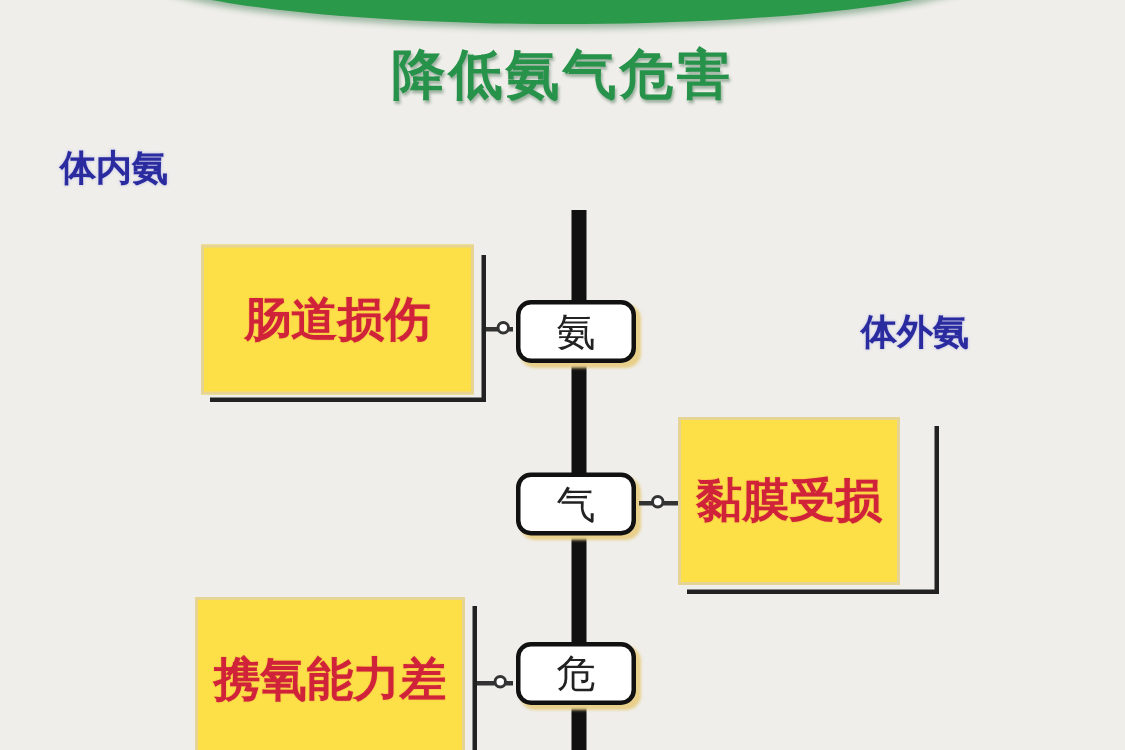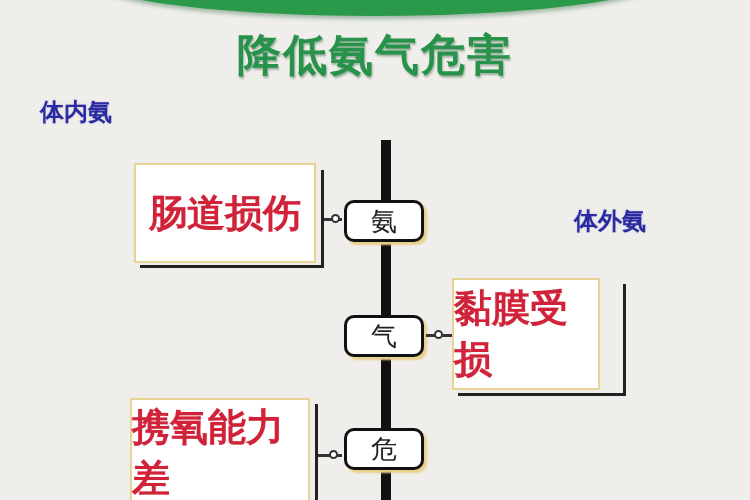--- a/index.html
+++ b/index.html
@@ -1,22 +1,22 @@
 <!DOCTYPE html>
 <html><head>
 <meta charset="utf-8">
 <style>
   html,body{margin:0;padding:0;}
   body{width:750px;height:500px;overflow:hidden;background:#efeeea;position:relative;font-family:"DejaVu Sans",sans-serif;}
   .arc{position:absolute;left:88px;top:-60px;width:574px;height:76px;border-radius:0 0 50% 50%;background:#2a9a4a;box-shadow:0 3px 4px rgba(0,80,30,.35);}
-  .title{position:absolute;left:0;width:750px;top:26px;text-align:center;font-size:44px;font-weight:bold;color:#27924a;letter-spacing:2px;text-shadow:1px 2px 2px rgba(0,60,20,.35);}
+  .title{position:absolute;left:0;width:750px;top:26px;text-align:center;font-size:36px;font-weight:bold;color:#27924a;letter-spacing:2px;text-shadow:1px 2px 2px rgba(0,60,20,.35);}
   .side-label{position:absolute;font-size:24px;color:#2b2ba0;font-weight:bold;text-shadow:0 0 2px rgba(80,80,220,.35);}
   .spine{position:absolute;left:381px;top:140px;width:10px;height:370px;background:#111;}
   .node{position:absolute;width:80px;height:42px;background:#fff;border:3px solid #111;border-radius:10px;box-sizing:border-box;display:flex;align-items:center;justify-content:center;font-size:26px;color:#222;box-shadow:3px 3px 2px #e8cf8a;}
-  .card{position:absolute;background:#ffffff;border:2px solid #e6d494;box-sizing:border-box;display:flex;align-items:center;justify-content:center;font-size:38px;font-weight:bold;color:#d0233a;text-shadow:0 0 1px rgba(200,30,50,.4);}
+  .card{position:absolute;background:#fde047;border:2px solid #e6d494;box-sizing:border-box;display:flex;align-items:center;justify-content:center;font-size:31px;font-weight:bold;color:#d0233a;text-shadow:0 0 1px rgba(200,30,50,.4);}
   .bracket{position:absolute;border:3px solid #222;box-sizing:border-box;}
   .conn{position:absolute;height:3px;background:#333;}
   .dot{position:absolute;width:9px;height:9px;border:2px solid #333;border-radius:50%;background:#fff;box-sizing:border-box;}
 </style>
 </head>
 <body>
 
 <div class="arc"></div>
 <div class="title">降低氨气危害</div>
 

